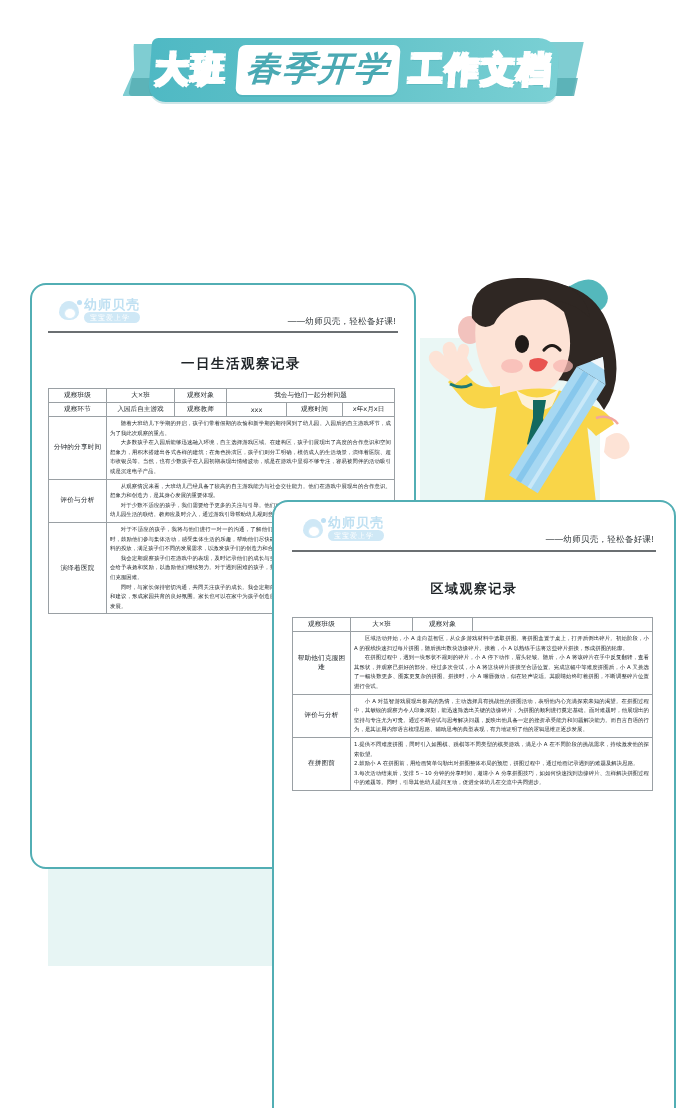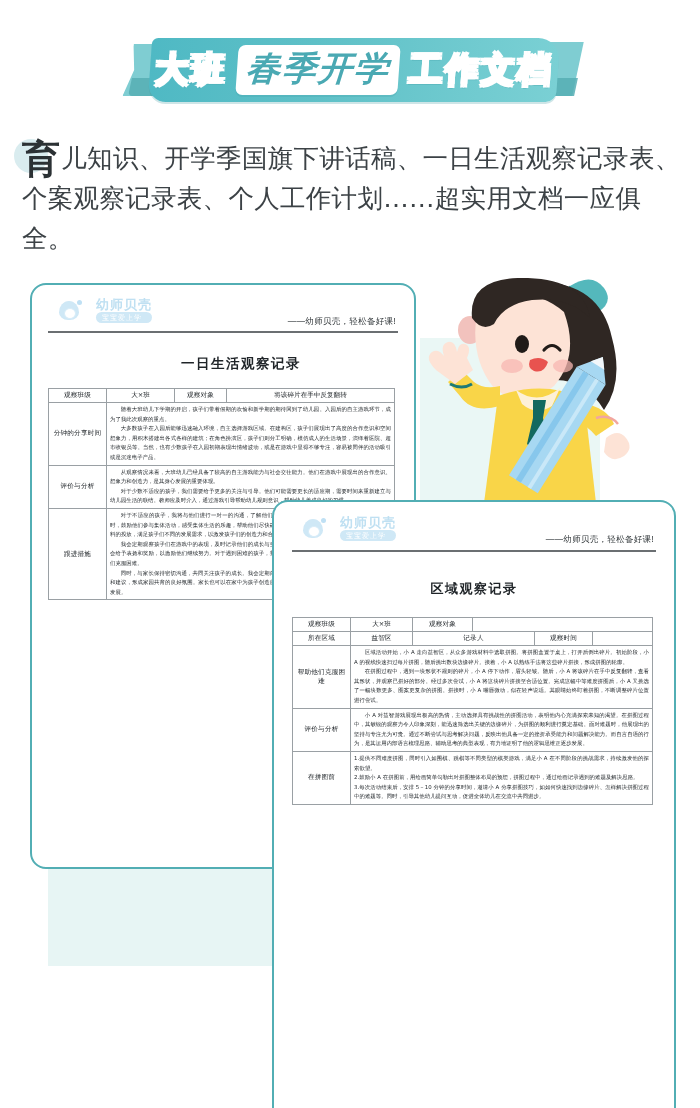--- a/index.html
+++ b/index.html
@@ -83,21 +83,21 @@
   .doccard{
     position:absolute;background:#ffffff;border:2px solid #52aeb4;
     border-radius:16px;overflow:hidden;
   }
   #card1{left:30px;top:283px;width:382px;height:582px;}
   #card2{left:272px;top:500px;width:400px;height:630px;}
 
   .doc-inner{position:relative;width:100%;height:100%;padding:0;}
 
   
-  .logo{position:absolute;display:flex;align-items:center;gap:16px;justify-content:space-between;}
+  .logo{position:absolute;display:flex;align-items:center;gap:4px;justify-content:space-between;}
   .logo-shell{
     width:22px;height:21px;position:relative;flex:0 0 auto;
   }
   .logo-shell .fan{
     position:absolute;left:1px;top:1px;width:20px;height:19px;
     background:#cfe8f6;border-radius:50% 50% 45% 45%/60% 60% 40% 40%;
   }
   .logo-shell .dot{
     position:absolute;left:6px;top:8px;width:10px;height:9px;
     background:#ffffff;border-radius:50%;border:1px solid #d7ecf8;
@@ -157,23 +157,20 @@
     <div class="ribbon-tail-r"></div>
     <div class="ribbon-tail-r-shadow"></div>
     <div class="ribbon-main"></div>
     <div class="ribbon-text">
       <span class="rt plain">大班</span>
       <span class="rt mid">春季开学</span>
       <span class="rt plain">工作文档</span>
     </div>
   </div>
 
-  <div class="intro">
-    <span class="dropcap">育</span><span>儿知识、开学季国旗下讲话稿、一日生活观察记录表、个案观察记录表、个人工作计划……超实用文档一应俱全。</span>
-  </div>
 
   <div class="mint2"></div>
   <div class="mint1"></div>
 
   <div class="char">
     <svg width="245" height="225" viewBox="0 0 245 225">
 
       <rect x="0" y="60" width="180" height="165" fill="#eaf7f5"></rect>
 
       <path d="M150 8 q22 -14 34 2 q10 14 -6 24 q-16 9 -28 -4 z" fill="#54b8bc"></path>
@@ -249,39 +246,47 @@
             <col style="width:52px">
           <col style="width:60px">
             <col style="width:56px">
             <col style="width:52px">
         </colgroup>
         <tbody>
           <tr>
             <td class="lbl">观察班级</td>
             <td class="val">大×班</td>
             <td class="lbl">观察对象</td>
-            <td class="val" colspan="3">将该碎片在手中反复翻转</td>
+            <td class="val" colspan="3">我会与他们一起分析问题</td>
+          </tr>
+          <tr>
+            <td class="lbl">观察环节</td>
+            <td class="val">入园后自主游戏</td>
+            <td class="lbl">观察教师</td>
+            <td class="val">xxx</td>
+            <td class="lbl">观察时间</td>
+            <td class="val">x年x月x日</td>
           </tr>
 
           <tr>
             <td class="lbl">分钟的分享时间</td>
             <td class="body" colspan="5">
               <p>随着大班幼儿下学期的开启，孩子们带着假期的欢愉和新学期的期待回到了幼儿园。入园后的自主游戏环节，成为了我此次观察的重点。</p>
               <p>大多数孩子在入园后能够迅速融入环境，自主选择游戏区域。在建构区，孩子们展现出了高度的合作意识和空间想象力，用积木搭建出各式各样的建筑；在角色扮演区，孩子们则分工明确，模仿成人的生活场景，演绎着医院、超市收银员等。当然，也有少数孩子在入园初期表现出情绪波动，或是在游戏中显得不够专注，容易被同伴的活动吸引或是沉迷电子产品。</p>
             </td>
           </tr>
           <tr>
             <td class="lbl">评价与分析</td>
             <td class="body" colspan="5">
               <p>从观察情况来看，大班幼儿已经具备了较高的自主游戏能力与社会交往能力。他们在游戏中展现出的合作意识、想象力和创造力，是其身心发展的重要体现。</p>
               <p>对于少数不适应的孩子，我们需要给予更多的关注与引导。他们可能需要更长的适应期，需要时间来重新建立与幼儿园生活的联结。教师应及时介入，通过游戏引导帮助幼儿规则意识，帮助幼儿养成良好的习惯。</p>
             </td>
           </tr>
           <tr>
-            <td class="lbl">跟进措施</td>
+            <td class="lbl">演绎着医院</td>
             <td class="body" colspan="5">
               <p>对于不适应的孩子，我将与他们进行一对一的沟通，了解他们的困惑和需求，给予他们更多的鼓励和支持。同时，鼓励他们参与集体活动，感受集体生活的乐趣，帮助他们尽快融入集体生活。在自主游戏环节，我将增加游戏材料的投放，满足孩子们不同的发展需求，以激发孩子们的创造力和合作意识。</p>
               <p>我会定期观察孩子们在游戏中的表现，及时记录他们的成长与变化。对于表现突出或表现出优秀品质的孩子，我会给予表扬和奖励，以激励他们继续努力。对于遇到困难的孩子，我会与他们一起分析问题，寻找解决方案，帮助他们克服困难。</p>
               <p>同时，与家长保持密切沟通，共同关注孩子的成长。我会定期向家长反馈孩子在园的表现情况，听取家长的意见和建议，形成家园共育的良好氛围。家长也可以在家中为孩子创造良好的学习和游戏环境等等，共同促进孩子的全面发展。</p>
             </td>
           </tr>
         </tbody>
       </table>
 
     </div>
@@ -316,27 +321,20 @@
             <col style="width:58px">
             <col style="width:60px">
         </colgroup>
         <tbody>
           <tr>
             <td class="lbl">观察班级</td>
             <td class="val">大×班</td>
             <td class="lbl">观察对象</td>
             <td class="val" colspan="3"></td>
           </tr>
-          <tr>
-            <td class="lbl">所在区域</td>
-            <td class="val">益智区</td>
-            <td class="lbl" colspan="2">记录人</td>
-            <td class="lbl">观察时间</td>
-            <td class="val"></td>
-          </tr>
 
           <tr>
             <td class="lbl">帮助他们克服困难</td>
             <td class="body" colspan="5">
               <p>区域活动开始，小 A 走向益智区，从众多游戏材料中选取拼图。将拼图盒置于桌上，打开后倒出碎片。初始阶段，小 A 的视线快速扫过每片拼图，随后挑出数块边缘碎片。接着，小 A 以熟练手法将这些碎片拼接，形成拼图的轮廓。</p>
               <p>在拼图过程中，遇到一块形状不规则的碎片，小 A 停下动作，眉头轻皱。随后，小 A 将该碎片在手中反复翻转，查看其形状，并观察已拼好的部分。经过多次尝试，小 A 将这块碎片拼接至合适位置。完成这幅中等难度拼图后，小 A 又挑选了一幅块数更多、图案更复杂的拼图。拼接时，小 A 嘴唇微动，似在轻声说话。其眼睛始终盯着拼图，不断调整碎片位置进行尝试。</p>
             </td>
           </tr>
           <tr>
             <td class="lbl">评价与分析</td>

